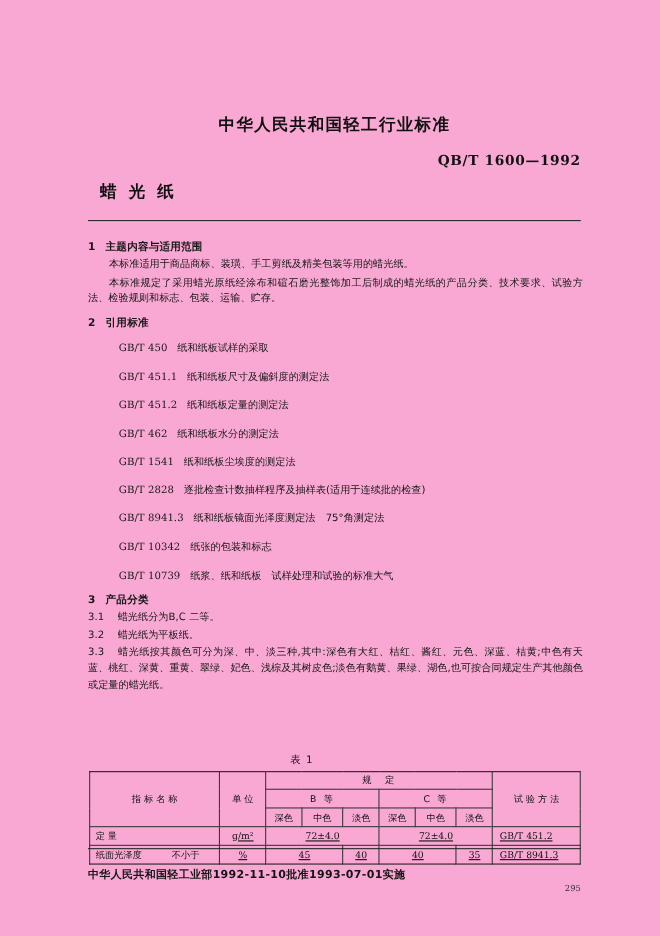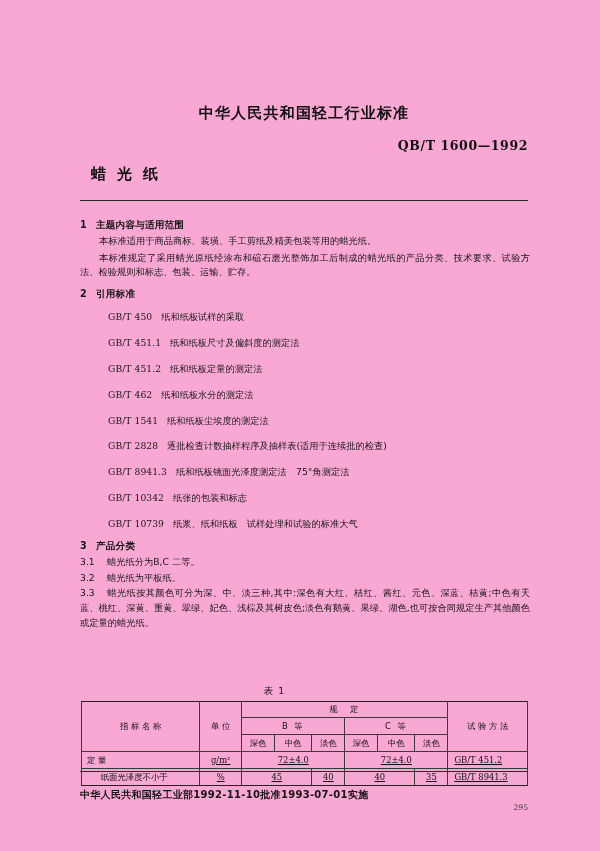--- a/index.html
+++ b/index.html
@@ -152,21 +152,21 @@
   .cell-left {
     text-align: left !important;
     padding-left: 5px !important;
   }
   .cell-left-pad {
     text-align: left !important;
     padding-left: 6px !important;
   }
   .rowlabel {
     display: flex;
-    justify-content: center;
+    justify-content: space-between;
     padding-right: 16px;
   }
 
   
   .rule-bottom {
     position: absolute;
     left: 80px;
     top: 771px;
     width: 448px;
     height: 0;

